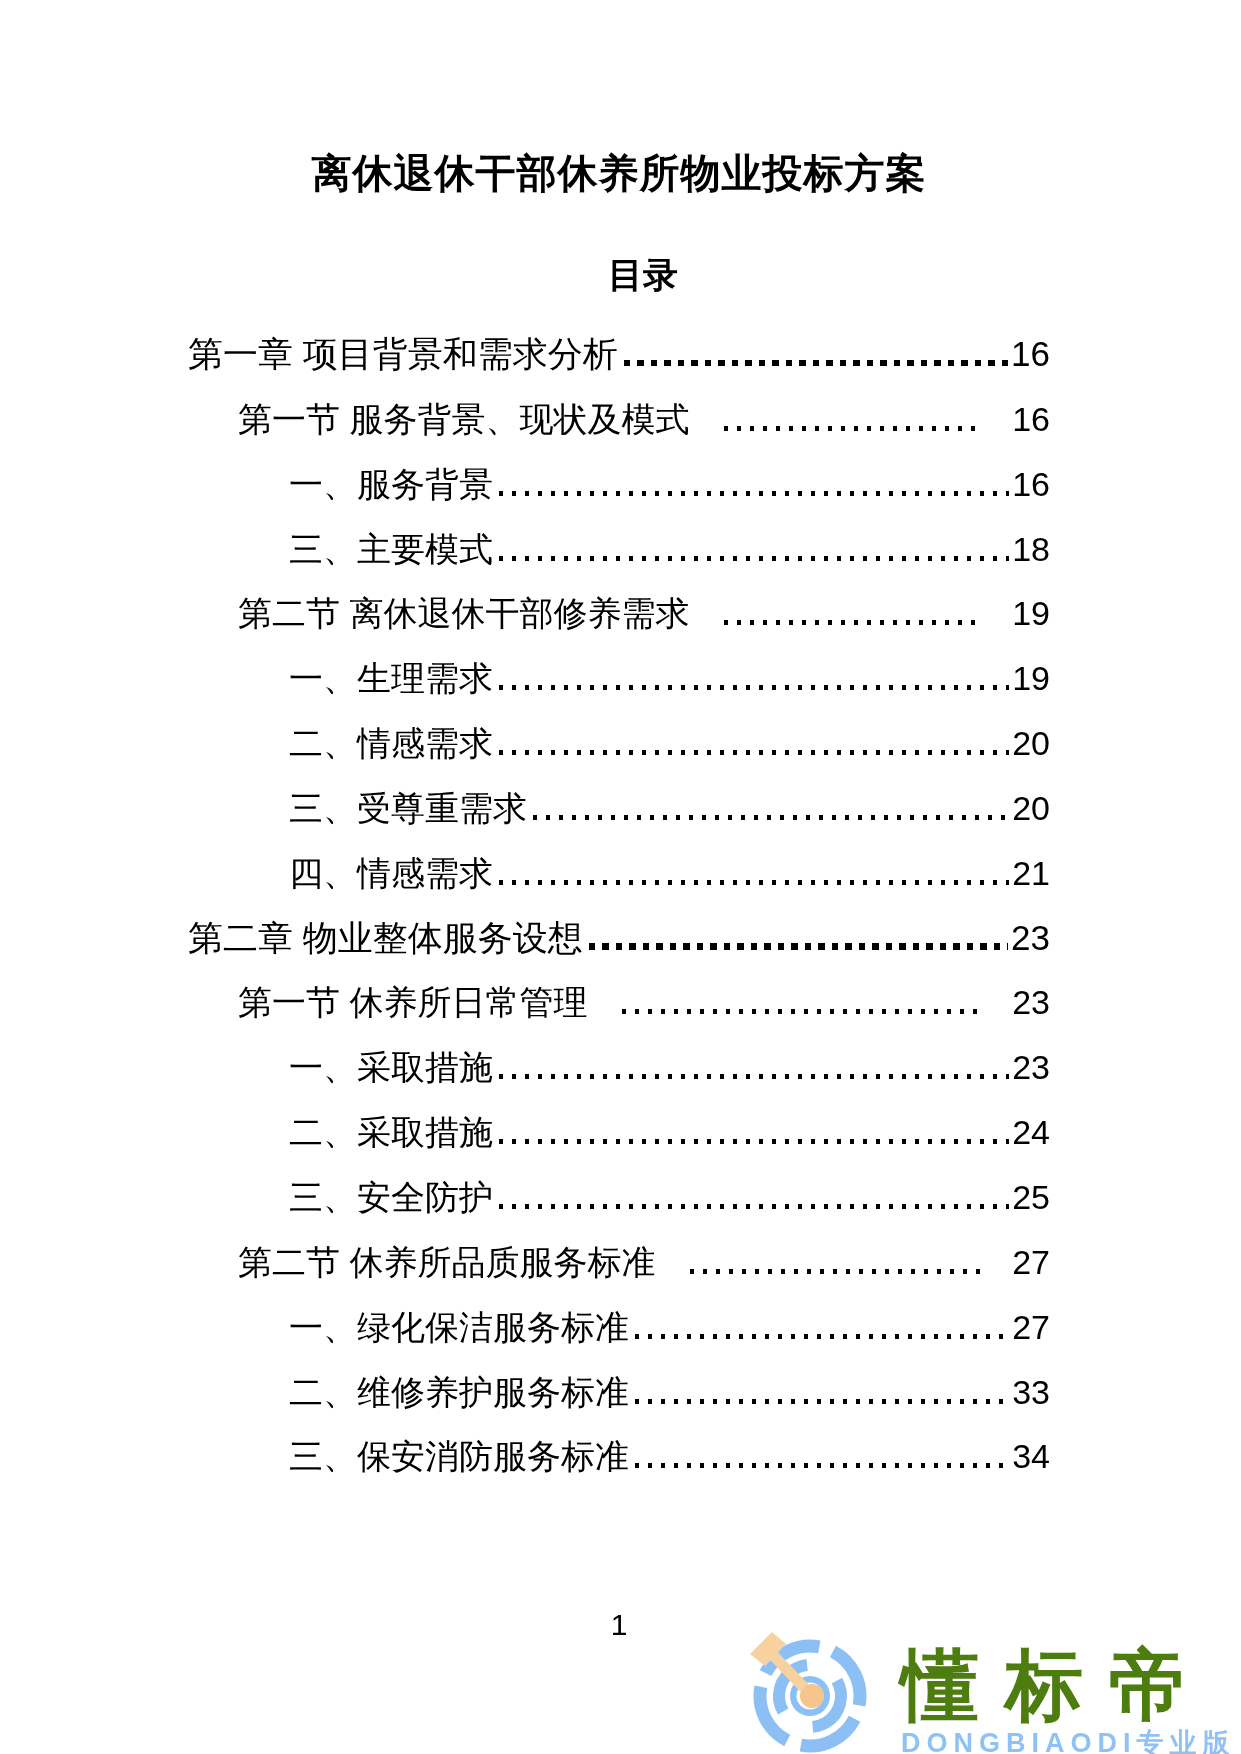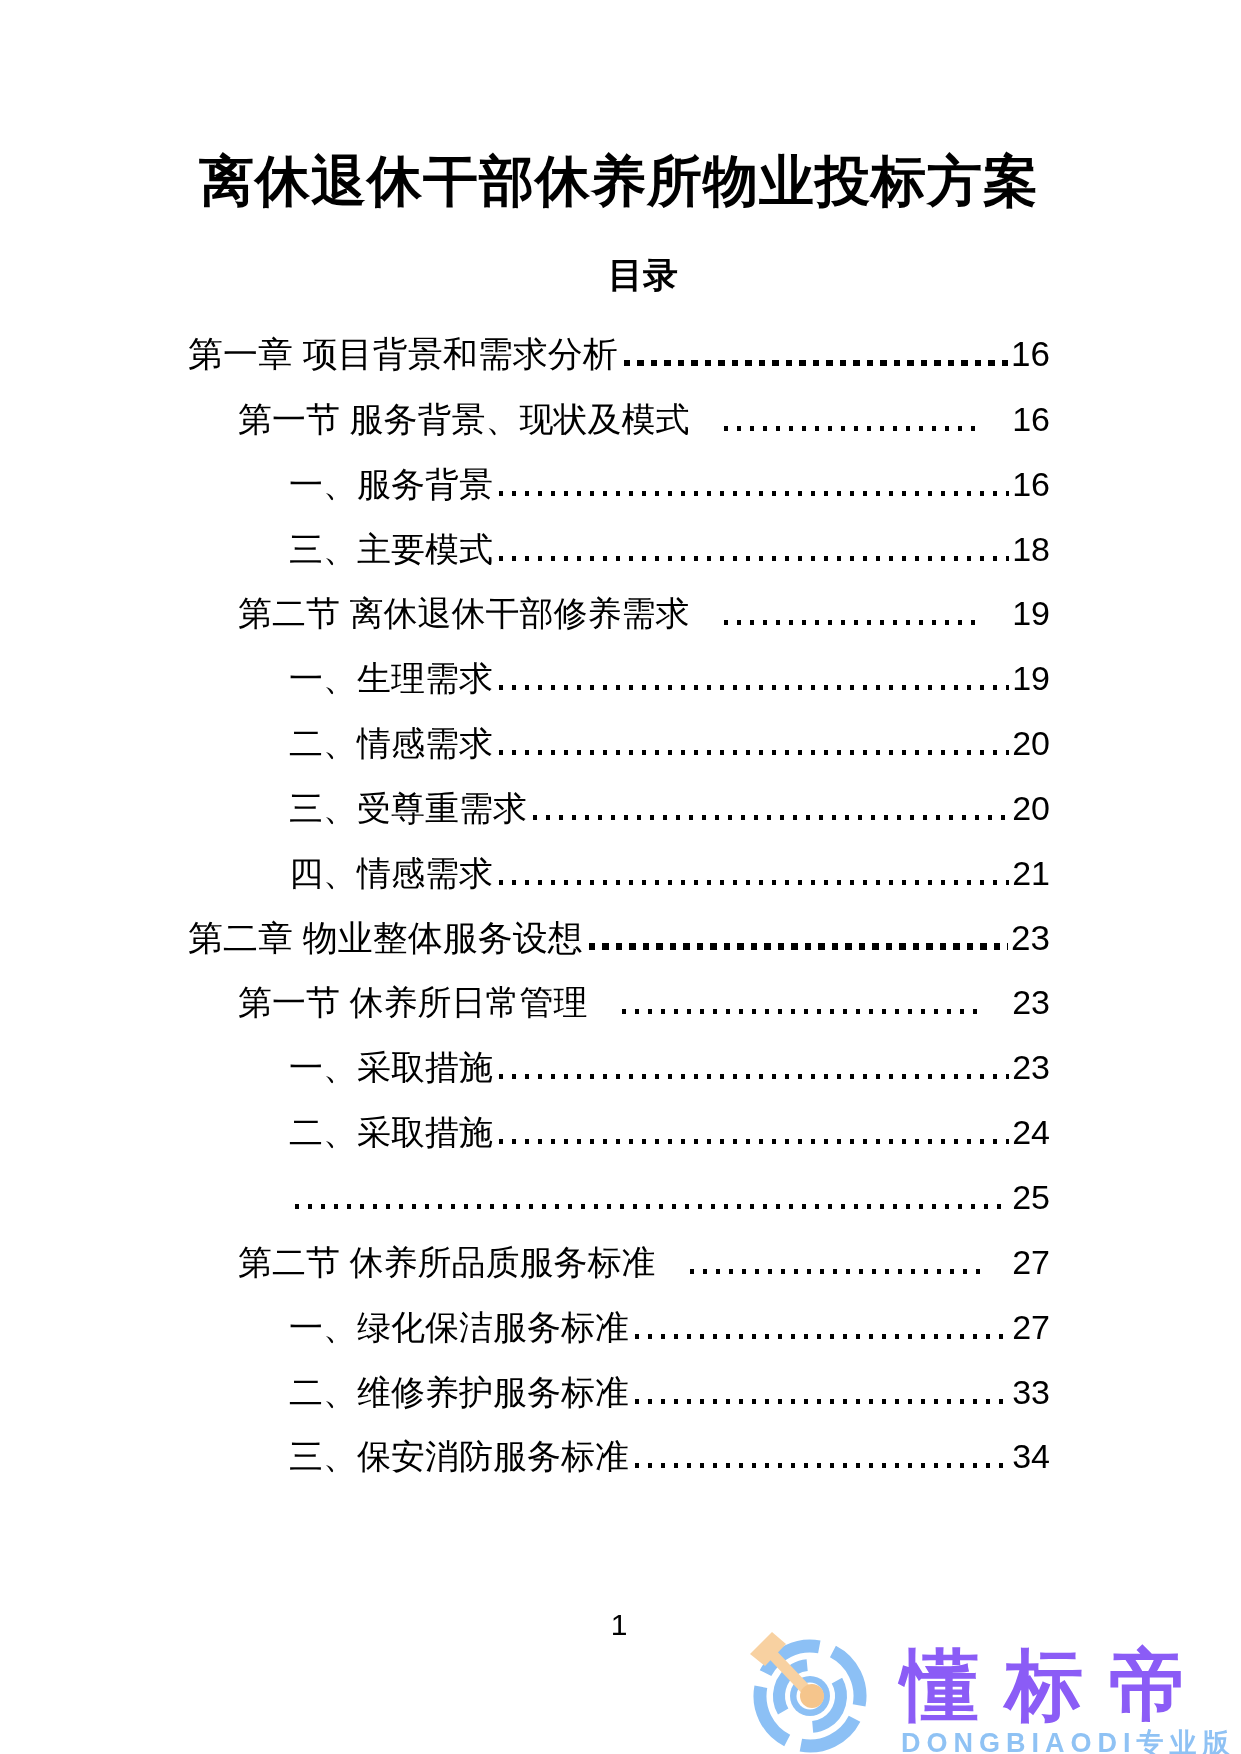--- a/index.html
+++ b/index.html
@@ -8,21 +8,21 @@
     width:1241px;height:1754px;
     margin:0 auto;
     background:#ffffff;
     overflow:hidden;
     font-family:"Liberation Sans","DejaVu Sans",sans-serif;
     color:#000;
   }
   .doc-title{
     position:absolute;top:150px;left:188px;width:862px;
     margin:0;text-align:center;
-    font-size:55px;font-weight:700;letter-spacing:1px;line-height:1.15;
+    font-size:40px;font-weight:700;letter-spacing:1px;line-height:1.15;
     white-space:nowrap;
   }
   .toc-heading{
     position:absolute;top:240px;left:200px;width:862px;
     margin:12px;text-align:center;
     font-size:35px;font-weight:700;
   }
   .toc{
     position:absolute;top:322px;left:188px;width:862px;
   }
@@ -50,21 +50,21 @@
     position:absolute;top:1608px;left:188px;width:862px;
     text-align:center;font-size:30px;
   }
   .watermark{
     position:absolute;left:748px;top:1632px;
     display:flex;align-items:flex-start;
   }
   .wm-icon{width:122px;height:122px;display:block;}
   .wm-textcol{margin-left:31px;}
   .wm-brand{
-    font-size:78px;font-weight:700;color:#8b5cf6;
+    font-size:78px;font-weight:700;color:#4d7c0f;
     letter-spacing:26px;line-height:0.95;
     white-space:nowrap;margin-top:16px;
   }
   .wm-sub{
     font-size:27px;font-weight:700;color:#8fc2f4;
     letter-spacing:6px;margin-top:3px;white-space:nowrap;
   }
 </style>
 </head>
 <body>
@@ -136,20 +136,21 @@
         <span class="toc-text">一、采取措施</span>
         <span class="toc-dots"></span>
         <span class="toc-page">23</span>
       </div>
       <div class="toc-row item">
         <span class="toc-text">二、采取措施</span>
         <span class="toc-dots"></span>
         <span class="toc-page">24</span>
       </div>
       <div class="toc-row item">
+        <span class="toc-text">三、安全防护</span>
         <span class="toc-dots"></span>
         <span class="toc-page">25</span>
       </div>
       <div class="toc-row section">
         <span class="toc-text">第二节 休养所品质服务标准</span>
         <span class="toc-dots"></span>
         <span class="toc-page">27</span>
       </div>
       <div class="toc-row item">
         <span class="toc-text">一、绿化保洁服务标准</span>

